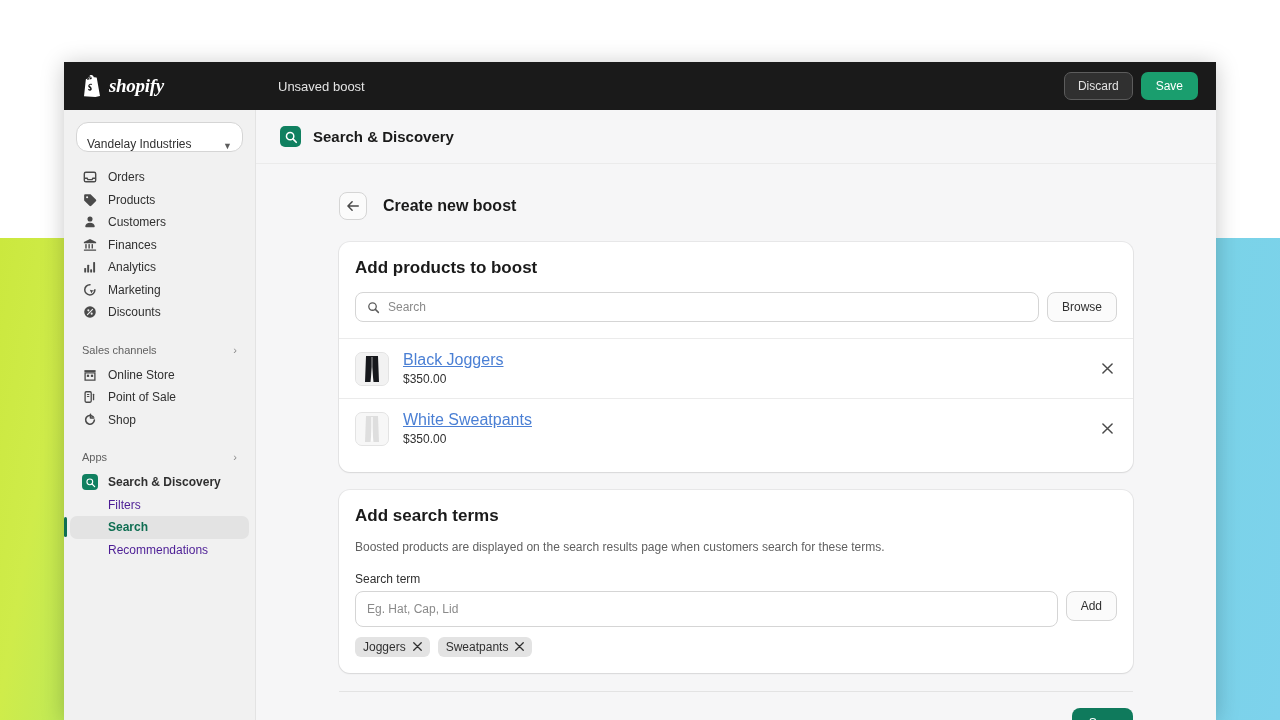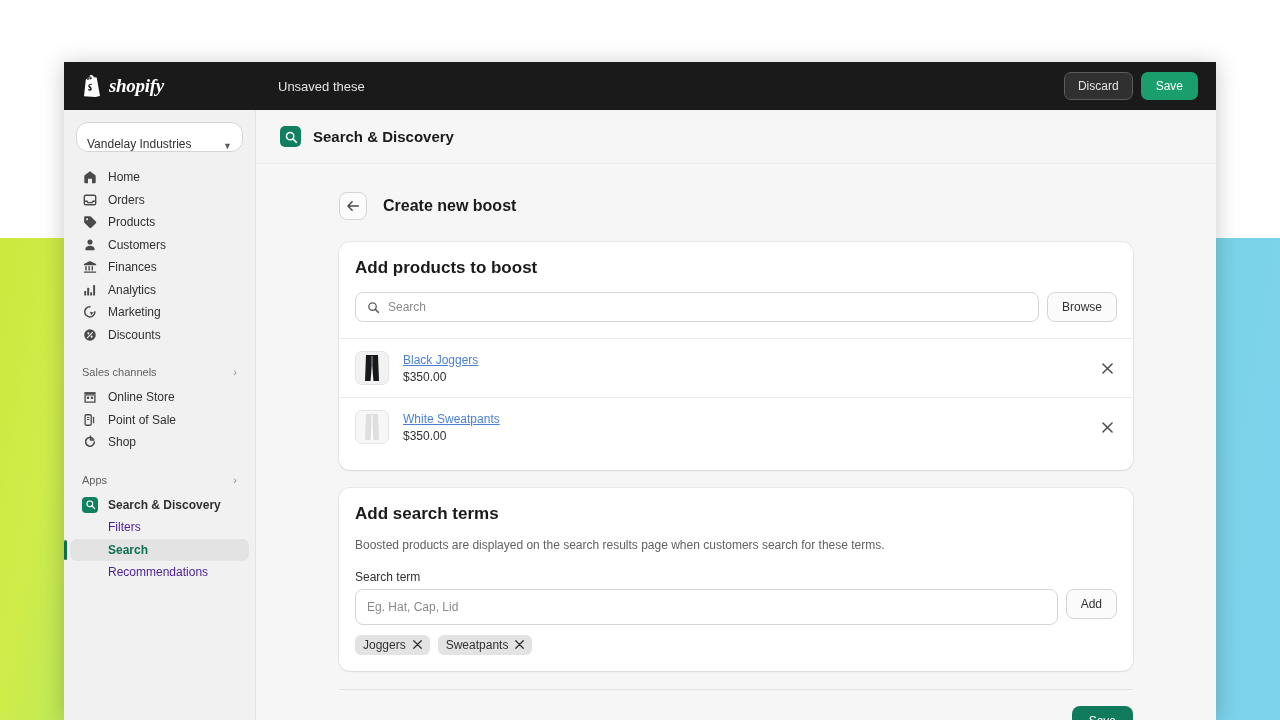--- a/index.html
+++ b/index.html
@@ -280,21 +280,21 @@
   .thumb {
     width: 34px; height: 34px;
     border-radius: 7px;
     border: 1px solid #e3e3e3;
     overflow: hidden;
     flex-shrink: 0;
     background: #f0f0f0;
   }
   .prod-info { display: flex; flex-direction: column; gap: 3px; }
   .prod-name {
-    font-size: 12px;
+    font-size: 16px;
     color: #4a7fd4;
     text-decoration: underline;
     cursor: pointer;
   }
   .prod-price { font-size: 12px; color: #303030; }
   .row-remove {
     margin-left: auto;
     width: 20px; height: 20px;
     display: flex; align-items: center; justify-content: center;
     cursor: pointer;
@@ -360,44 +360,36 @@
 
   <div id="topbar">
     <div class="logo-wrap">
       <span class="logo-bag">
         <svg width="20" height="22" viewBox="0 0 20 22">
           <path d="M12.6 2.2c-.2-.1-.5-.1-.8 0-.1-.5-.4-1-.8-1.4C10.6.3 10.1 0 9.4 0c-.1 0-.2 0-.3.1C8.8 0 8.5 0 8.2.2 7.3.6 6.7 1.8 6.4 3.3l-1.9.6c-.6.2-.6.2-.7.8L2 21.3 13.4 22 18 20.9 14.8 3.1c-.1-.6-.1-.6-.6-.7l-1.6-.2zM9.7 3.9l-2.3.7c.2-1 .6-1.9 1.2-2.4.2-.2.4-.3.6-.4.3.6.5 1.3.5 2.1zM8.3 1c.2 0 .4.1.5.2-.2.1-.5.3-.7.6-.6.6-1 1.6-1.2 2.6l-1.8.6C5.4 3.3 6.6 1.1 8.3 1zm1.2 8.9c-.2-.1-.6-.3-1.1-.2-.9.1-.9.6-.9.8.1.7 1.9 1.3 2.2 2.9.2 1.3-.5 2.2-1.6 2.3-1.3.1-2-.7-2-.7l.3-1.2s.7.5 1.3.5c.4 0 .5-.3.5-.5-.1-.9-1.6-.9-1.9-2.3-.2-1.3.6-2.6 2.5-2.7 1 0 1.4.3 1.4.3L9.5 9.9z" fill="#ffffff"></path>
         </svg>
       </span>
       <span class="logo-word">shopify</span>
     </div>
-    <div id="topbar-title">Unsaved these</div>
+    <div id="topbar-title">Unsaved boost</div>
     <div id="topbar-actions">
       <button class="btn-discard">Discard</button>
       <button class="btn-save-top">Save</button>
     </div>
   </div>
 
   <div id="body-split">
 
     <div id="sidebar">
 
       <div id="store-switcher">
         <span>Vandelay Industries</span>
         <span class="caret">▼</span>
       </div>
 
-      <div class="nav-item">
-        <span class="ico">
-          <svg width="14" height="14" viewBox="0 0 16 16">
-              <path d="M8 1.5 1.5 6.4V14c0 .6.4 1 1 1h3.2V9.9h4.6V15h3.2c.6 0 1-.4 1-1V6.4L8 1.5z" fill="#4a4a4a"></path>
-            </svg>
-        </span>
-        <span>Home</span>
-      </div>
       <div class="nav-item">
         <span class="ico">
           <svg width="14" height="14" viewBox="0 0 16 16">
               <rect x="1.5" y="2.5" width="13" height="11" rx="1.8" fill="none" stroke="#4a4a4a" stroke-width="1.6"></rect>
               <path d="M1.5 9.5h3.2l.9 1.5h4.8l.9-1.5h3.2" fill="none" stroke="#4a4a4a" stroke-width="1.6"></path>
             </svg>
         </span>
         <span>Orders</span>
       </div>
       <div class="nav-item">

